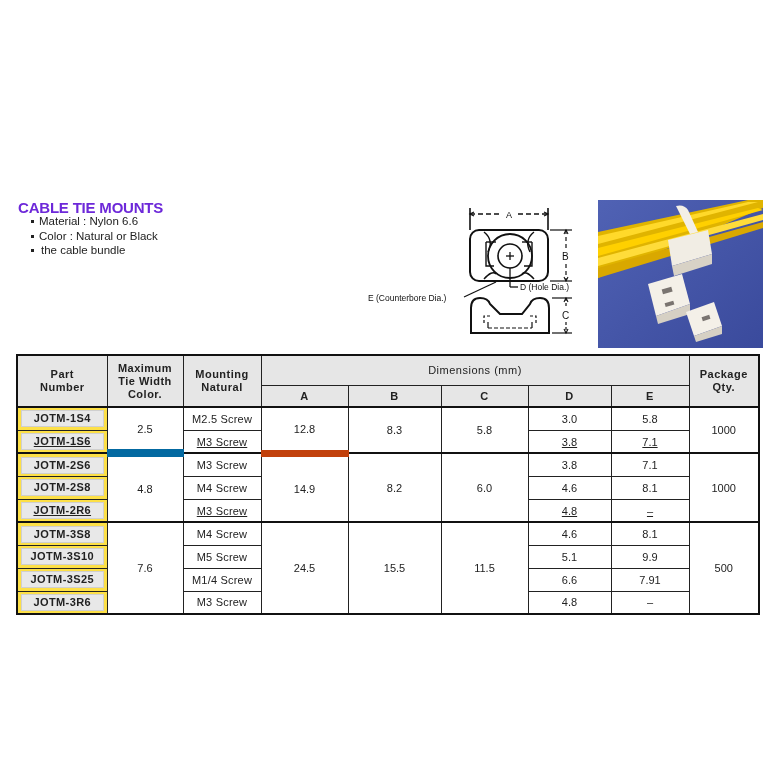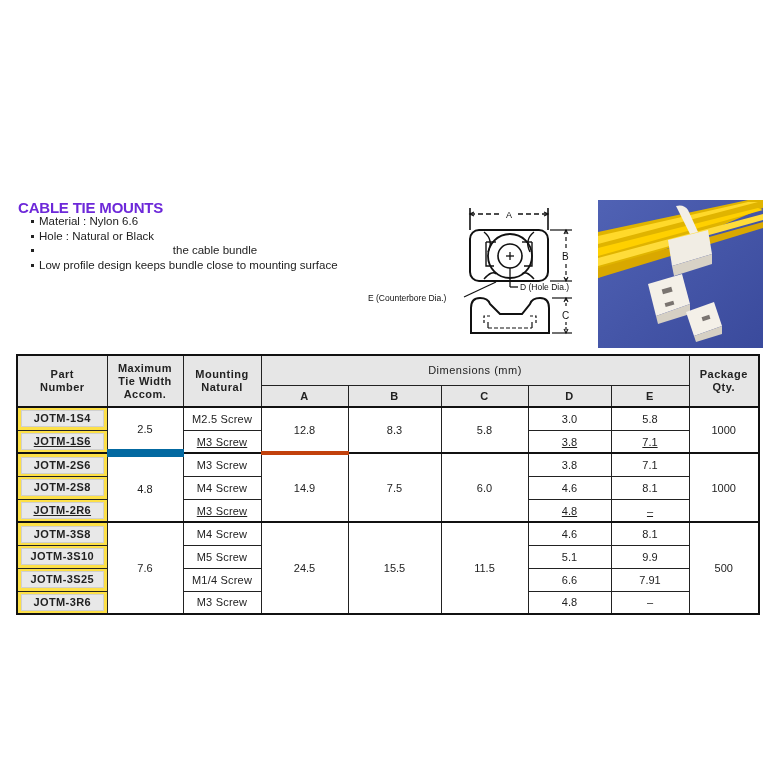--- a/index.html
+++ b/index.html
@@ -45,21 +45,20 @@
       position: absolute;
       left: 1px;
       top: 6px;
       width: 3px;
       height: 3px;
       background: #222;
     }
     .bullets .cont {
       display: block;
       padding-left: 2px;
-      text-align: center;
     }
     .diagram {
       position: absolute;
       left: 360px;
       top: 200px;
       width: 230px;
       height: 145px;
     }
     .diagram svg text {
       font-family: "Liberation Sans", "DejaVu Sans", sans-serif;
@@ -141,23 +140,22 @@
       letter-spacing: 0.2px;
       margin-left: 42px;
     }
   </style>
 </head>
 <body>
 
 <div class="title">CABLE TIE MOUNTS</div>
 <ul class="bullets">
   <li><span>Material : Nylon 6.6</span></li>
-  <li><span>Hole : Natural or Black</span></li>
+  <li><span>Color : Natural or Black</span></li>
   <li><span class="cont">the cable bundle</span></li>
-  <li><span>Low profile design keeps bundle close to mounting surface</span></li>
 </ul>
 
 <div class="diagram">
   <svg width="230" height="145" viewBox="0 0 230 145" xmlns="http://www.w3.org/2000/svg">
     <g stroke="#111" fill="none" stroke-width="1.6">
 
       <line x1="110" y1="8" x2="110" y2="30"></line>
       <line x1="188" y1="8" x2="188" y2="30"></line>
       <line x1="110" y1="14" x2="140" y2="14" stroke-dasharray="5,3"></line>
       <line x1="158" y1="14" x2="188" y2="14" stroke-dasharray="5,3"></line>
@@ -254,42 +252,42 @@
     <col style="width:87px">
     <col style="width:93px">
     <col style="width:87px">
     <col style="width:83px">
     <col style="width:78px">
     <col style="width:70px">
   </colgroup>
   <thead>
     <tr>
       <th rowspan="2" class="tall"><span>Part</span><br><span>Number</span></th>
-      <th rowspan="2" class="tall"><span>Maximum</span><br><span>Tie Width</span><br><span>Accom.</span></th>
+      <th rowspan="2" class="tall"><span>Maximum</span><br><span>Tie Width</span><br><span>Color.</span></th>
       <th rowspan="2" class="tall"><span>Mounting</span><br><span>Natural</span></th>
       <th colspan="5" class="dim-head">Dimensions (mm)</th>
       <th rowspan="2" class="tall"><span>Package</span><br><span>Qty.</span></th>
     </tr>
     <tr>
       <th class="sub">A</th>
       <th class="sub">B</th>
       <th class="sub">C</th>
       <th class="sub">D</th>
       <th class="sub">E</th>
     </tr>
   </thead>
   <tbody>
 
     <tr>
       <td class="part">
           <span>JOTM-1S4</span>
         </td>
       <td rowspan="2" style="border-bottom:8px solid #0369a1">2.5</td>
       <td class="method">M2.5 Screw</td>
-      <td rowspan="2" style="border-bottom:4px solid #c2410c">12.8</td>
+      <td rowspan="2" style="border-bottom:7px solid #c2410c">12.8</td>
       <td rowspan="2" style="border-bottom:2px solid #111">8.3</td>
       <td rowspan="2" style="border-bottom:2px solid #111">5.8</td>
       <td>3.0</td>
       <td>5.8</td>
       <td rowspan="2" style="border-bottom:2px solid #111">1000</td>
     </tr>
     <tr class="group-end">
       <td class="part">
           <span>JOTM-1S6</span>
         </td>
@@ -298,21 +296,21 @@
       <td>7.1</td>
     </tr>
 
     <tr>
       <td class="part">
           <span>JOTM-2S6</span>
         </td>
       <td rowspan="3" style="border-bottom:2px solid #111">4.8</td>
       <td class="method">M3 Screw</td>
       <td rowspan="3" style="border-bottom:2px solid #111">14.9</td>
-      <td rowspan="3" style="border-bottom:2px solid #111">7.5</td>
+      <td rowspan="3" style="border-bottom:2px solid #111">8.2</td>
       <td rowspan="3" style="border-bottom:2px solid #111">6.0</td>
       <td>3.8</td>
       <td>7.1</td>
       <td rowspan="3" style="border-bottom:2px solid #111">1000</td>
     </tr>
     <tr>
       <td class="part">
           <span>JOTM-2S8</span>
         </td>
       <td class="method">M4 Screw</td>

